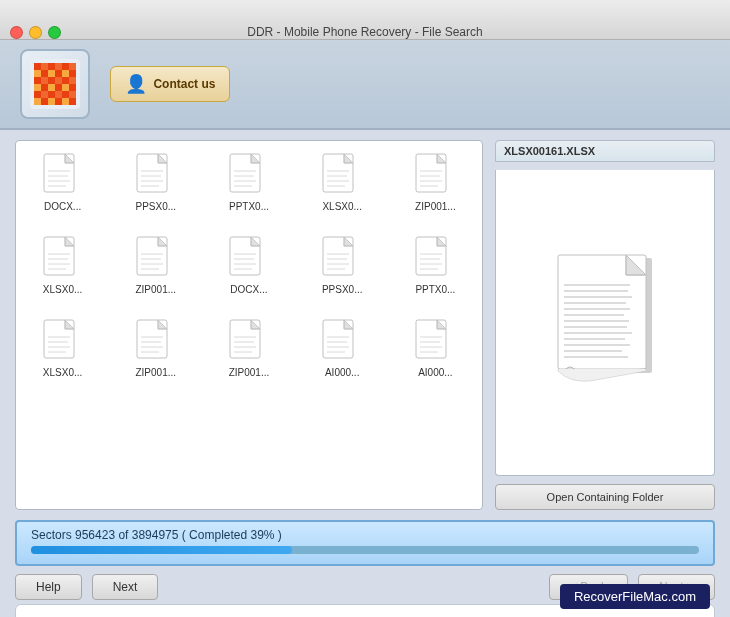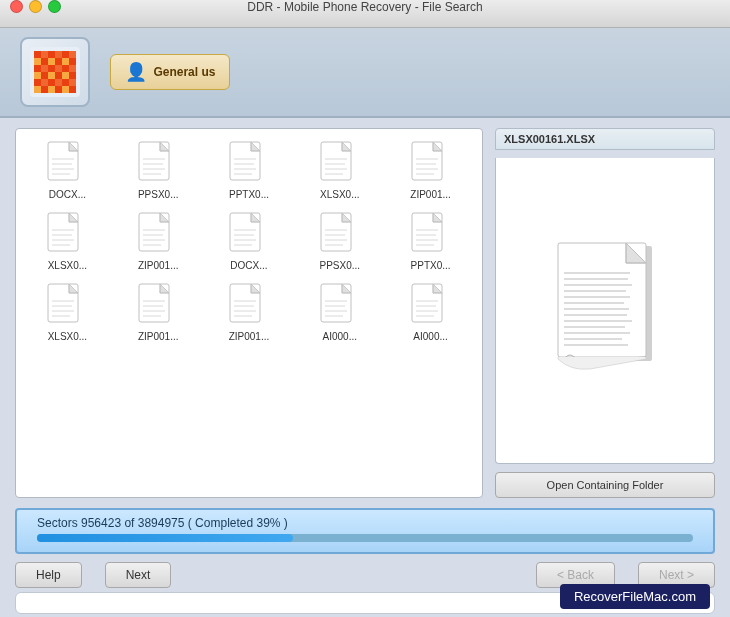--- a/index.html
+++ b/index.html
@@ -8,23 +8,23 @@
       height: 617px;
       font-family: -apple-system, 'Helvetica Neue', Arial, sans-serif;
       background: #d6dde8;
       overflow: hidden;
       position: relative;
     }
 
     
     .titlebar {
       background: linear-gradient(to bottom, #ececec, #d5d5d5);
-      height: 28px;
-      display: flex;
-      align-items: flex-start;
+      height: 40px;
+      display: flex;
+      align-items: flex-end;
       justify-content: center;
       position: relative;
       border-bottom: 1px solid #b0b0b0;
     }
     .titlebar-buttons {
       position: absolute;
       left: 10px;
       display: flex;
       gap: 6px;
     }
@@ -114,21 +114,21 @@
       border: 1px solid #b0b8c4;
       border-radius: 4px;
       padding: 8px;
       overflow: hidden;
       display: flex;
       flex-direction: column;
     }
     .file-grid {
       display: grid;
       grid-template-columns: repeat(5, 1fr);
-      gap: 4px;
+      gap: 16px;
       overflow: hidden;
     }
     .file-item {
       display: flex;
       flex-direction: column;
       align-items: center;
       padding: 4px 2px;
       cursor: pointer;
     }
     .file-icon {
@@ -195,21 +195,21 @@
     .progress-row {
       display: flex;
       gap: 10px;
       align-items: stretch;
     }
     .progress-info-box {
       flex: 1;
       background: linear-gradient(to bottom, #cce8ff, #a8d4f8);
       border: 2px solid #70a8d8;
       border-radius: 4px;
-      padding: 6px 20px;
+      padding: 6px 14px;
     }
     .progress-text1 {
       font-size: 12px;
       color: #1a3a5a;
       font-weight: 500;
       margin-bottom: 4px;
     }
     .progress-bar-track {
       height: 8px;
       background: #7ab0d0;
@@ -236,21 +236,21 @@
       cursor: pointer;
       display: flex;
       align-items: center;
       justify-content: center;
     }
 
     
     .nav-row {
       display: flex;
       margin: 0 15px 4px;
-      gap: 23px;
+      gap: 10px;
       align-items: center;
     }
     .nav-btn {
       background: linear-gradient(to bottom, #f0f0f0, #d8d8d8);
       border: 1px solid #a8a8a8;
       border-radius: 4px;
       padding: 5px 20px;
       font-size: 12px;
       color: #333;
       cursor: pointer;
@@ -341,21 +341,21 @@
       <rect x="11" y="39" width="7" height="7" fill="#e84010"></rect>
       <rect x="18" y="39" width="7" height="7" fill="#f8a840"></rect>
       <rect x="25" y="39" width="7" height="7" fill="#e84010"></rect>
       <rect x="32" y="39" width="7" height="7" fill="#f8a840"></rect>
       <rect x="39" y="39" width="7" height="7" fill="#e84010"></rect>
     </svg>
   </div>
 
   <button class="contact-btn">
     <span class="contact-icon">👤</span>
-    <span>General us</span>
+    <span>Contact us</span>
   </button>
 
 </div>
 
 <div class="main">
 
   <div class="file-grid-container">
     <div class="file-grid" id="file-grid">
         <div class="file-item">
           <div class="file-icon"><svg viewBox="0 0 40 46">

